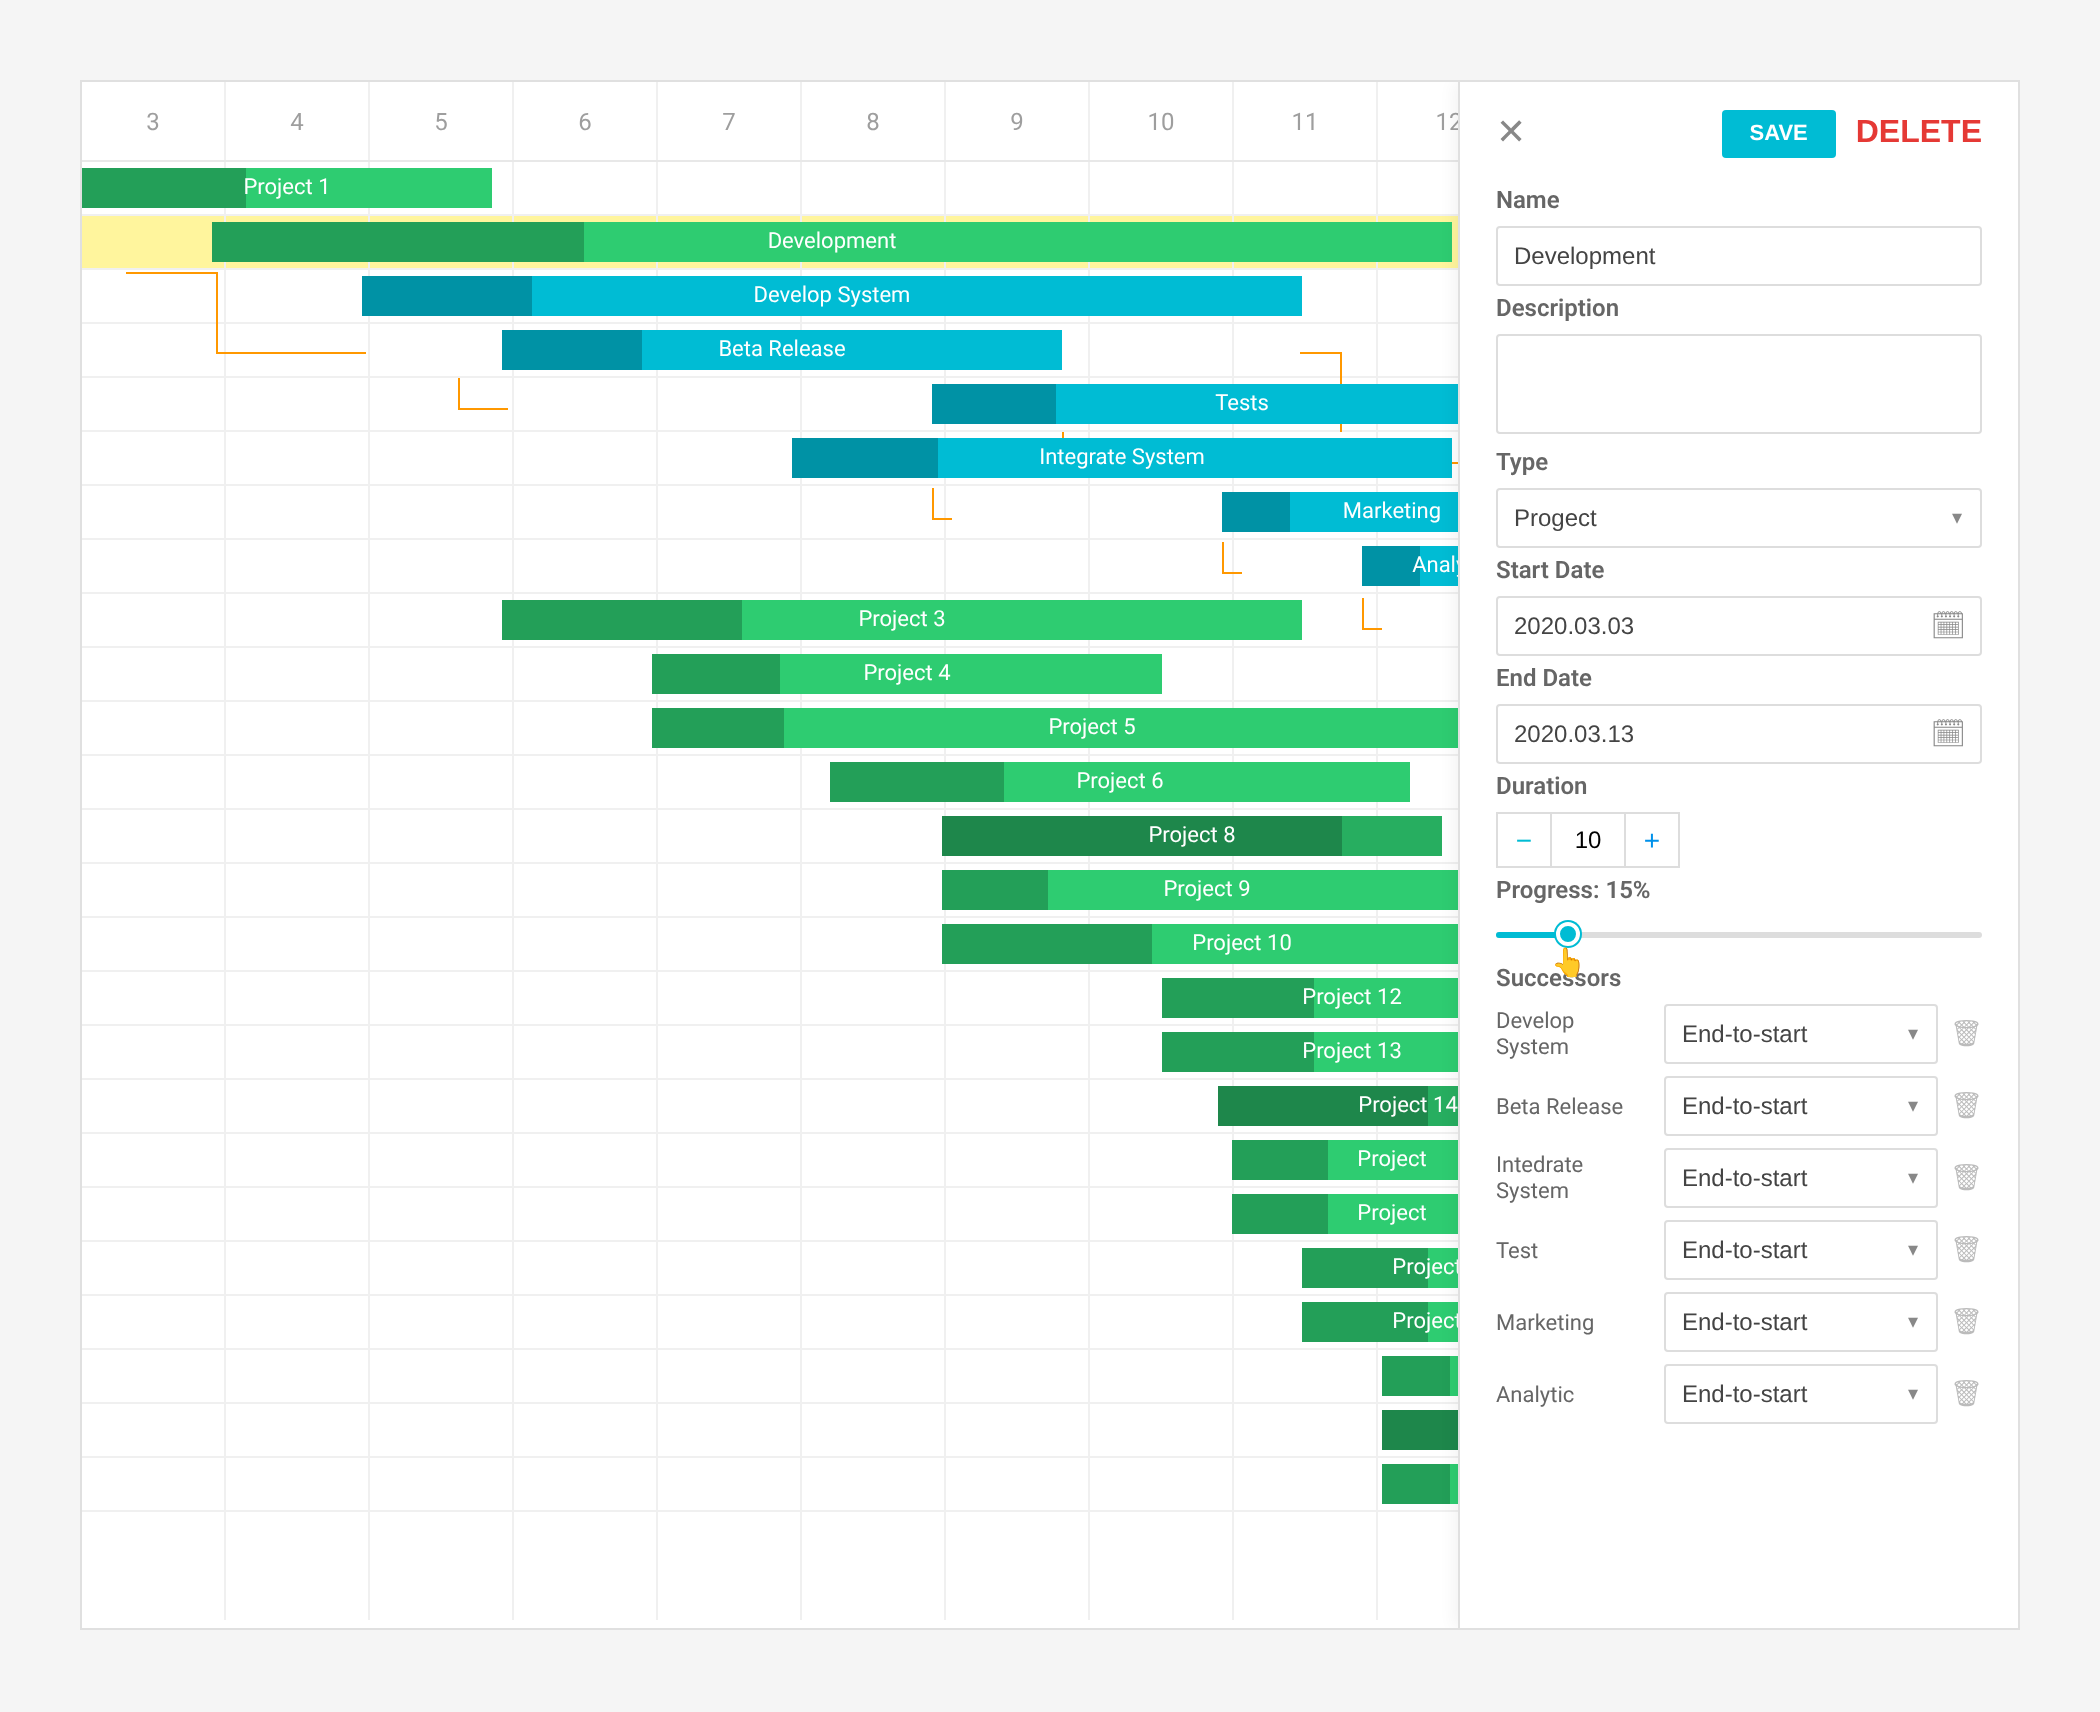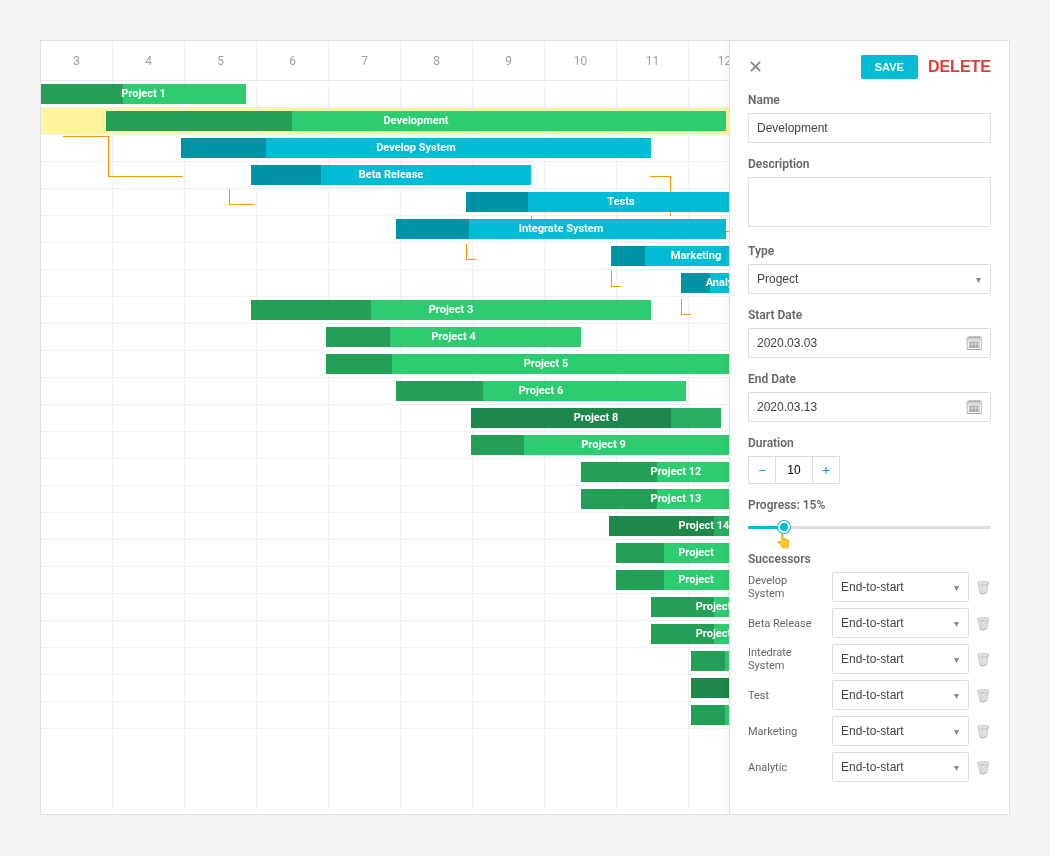--- a/index.html
+++ b/index.html
@@ -67,21 +67,20 @@
   position: absolute;
   height: 20px;
   top: 3px;
   border-radius: 0;
   font-size: 11px;
   color: #fff;
   text-align: center;
   line-height: 20px;
   white-space: nowrap;
   z-index: 3;
-  font-weight: bold;
 }
 .bar .prog {
   position: absolute;
   left:0; top:0; height:100%;
   background: rgba(0,0,0,0.22);
 }
 .bar .lbl {
   position: relative;
   z-index:2;
   display:block;
@@ -143,21 +142,21 @@
   border: none;
   font-size: 16px;
   font-weight: 600;
   cursor: pointer;
 }
 .field-label {
   font-size: 12px;
   color: #666;
   font-weight: 600;
   margin-bottom: 6px;
-  margin-top: 14px;
+  margin-top: 4px;
   display: block;
 }
 .field-input, .field-textarea, .field-select {
   width: 100%;
   border: 1px solid #ddd;
   padding: 7px 8px;
   font-size: 12px;
   color: #444;
   border-radius: 2px;
   background: #fff;
@@ -360,35 +359,41 @@
           <span class="lbl">Project 4</span>
         </div>
       </div>
       <div class="row">
         <div class="bar green" style="left: 285px; width: 440px;">
           <div class="prog" style="width: 15%;"></div>
           <span class="lbl">Project 5</span>
         </div>
       </div>
       <div class="row">
-        <div class="bar green" style="left: 355px; width: 290px;">
+        <div class="bar green" style="left: 374px; width: 290px;">
           <div class="prog" style="width: 30%;"></div>
           <span class="lbl">Project 6</span>
         </div>
       </div>
       <div class="row">
         <div class="bar green-dark" style="left: 430px; width: 250px;">
           <div class="prog" style="width: 80%;"></div>
           <span class="lbl">Project 8</span>
         </div>
       </div>
       <div class="row">
         <div class="bar green" style="left: 430px; width: 265px;">
           <div class="prog" style="width: 20%;"></div>
           <span class="lbl">Project 9</span>
+        </div>
+      </div>
+      <div class="row">
+        <div class="bar green" style="left: 430px; width: 300px;">
+          <div class="prog" style="width: 35%;"></div>
+          <span class="lbl">Project 10</span>
         </div>
       </div>
       <div class="row">
         <div class="bar green" style="left: 540px; width: 190px;">
           <div class="prog" style="width: 40%;"></div>
           <span class="lbl">Project 12</span>
         </div>
       </div>
       <div class="row">
         <div class="bar green" style="left: 540px; width: 190px;">

